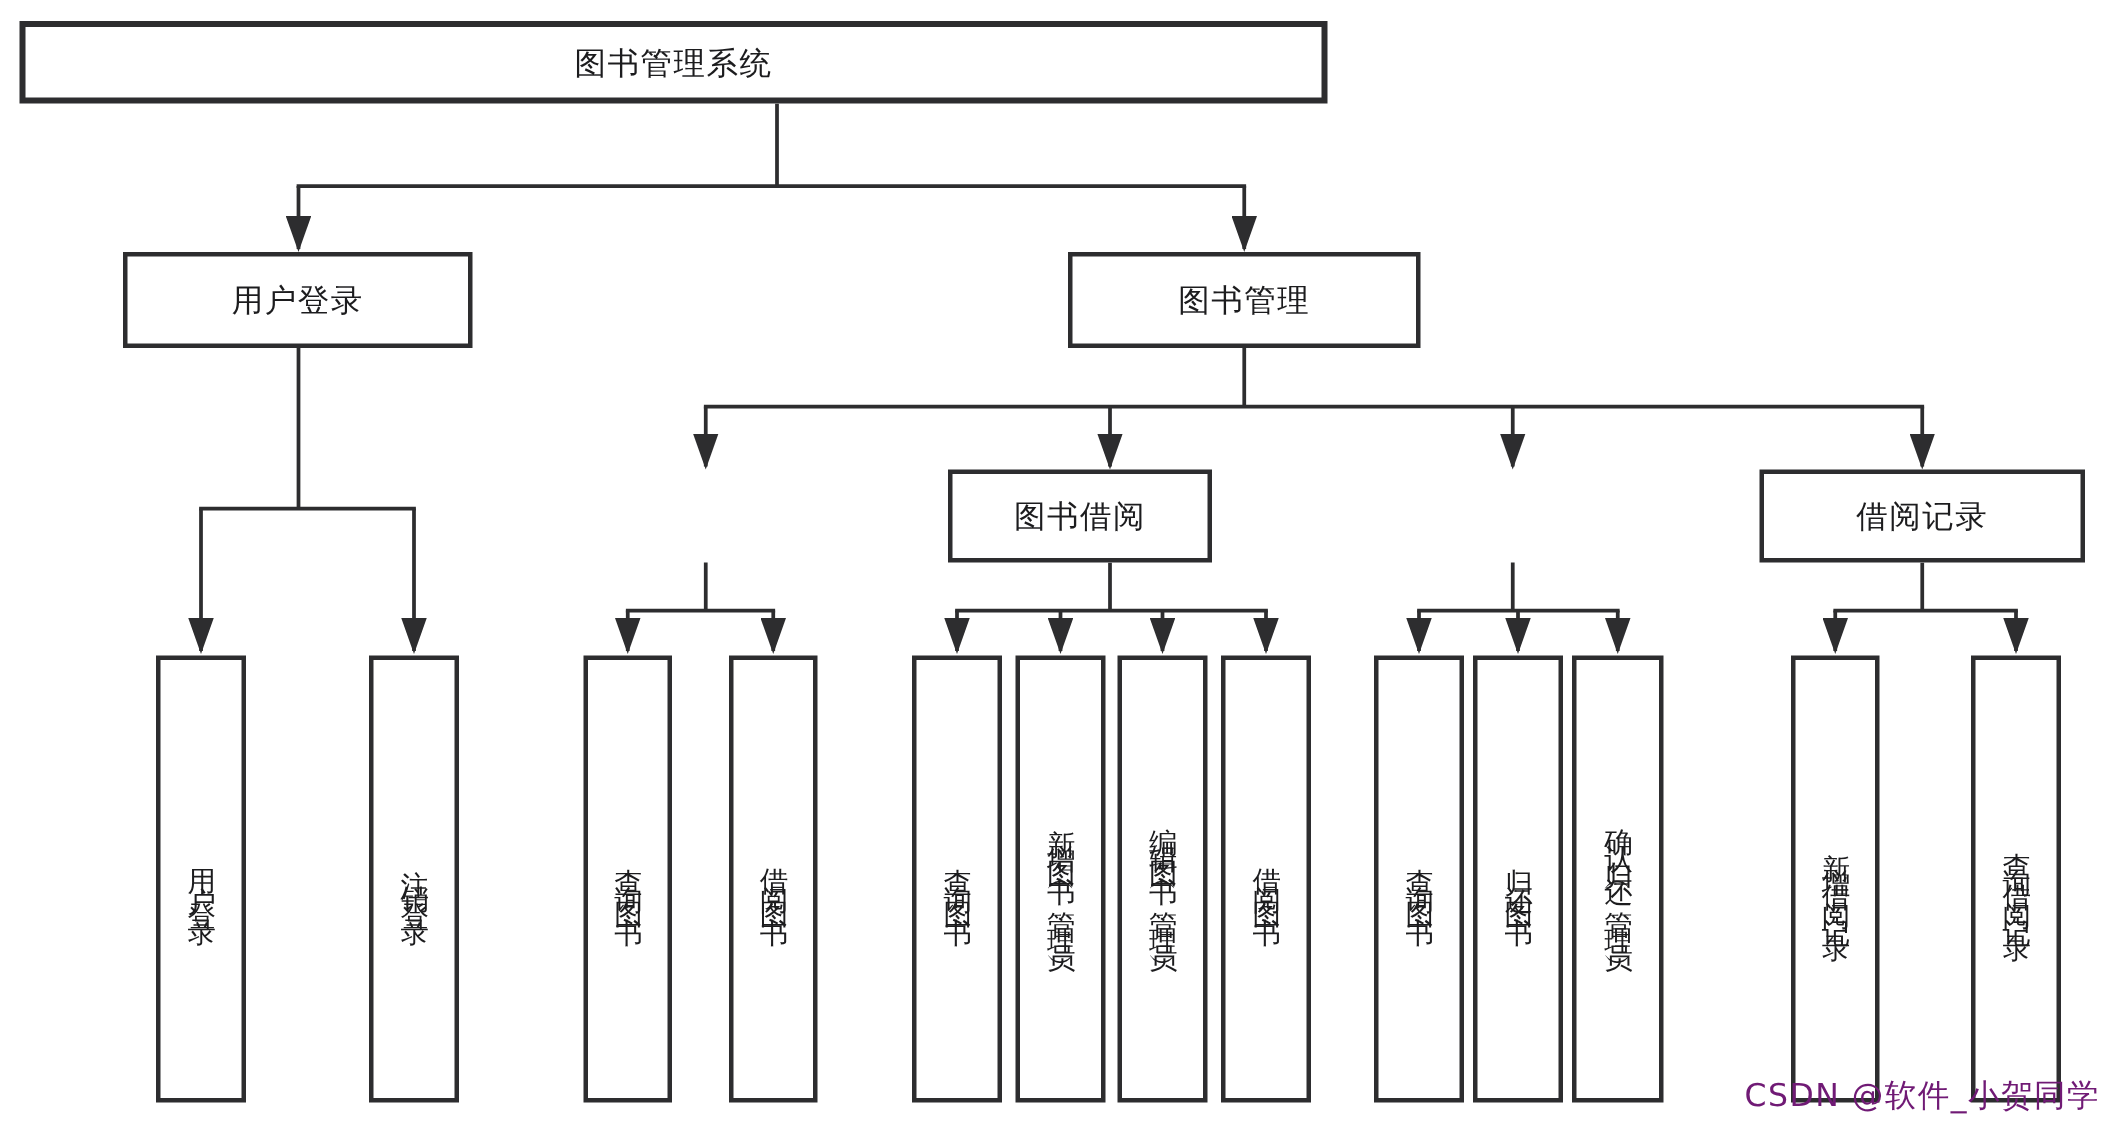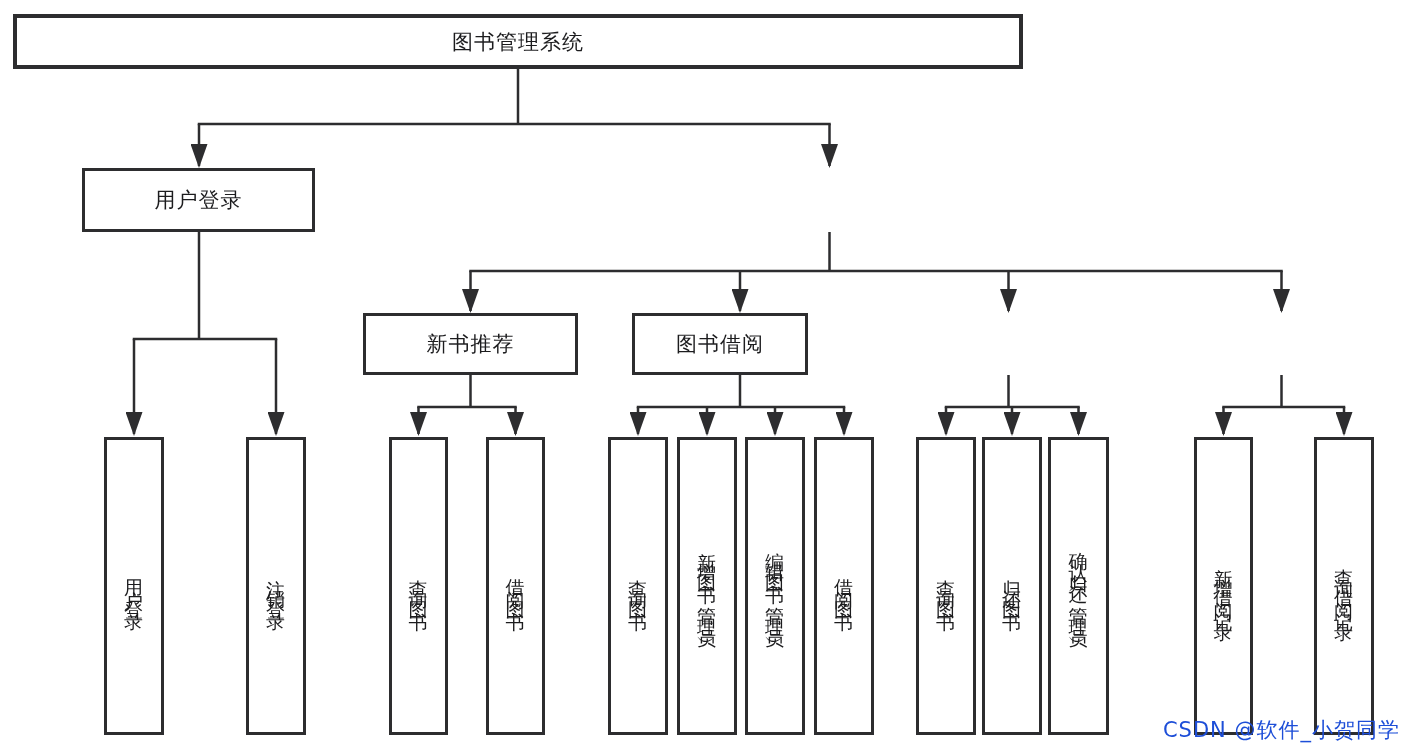--- a/index.html
+++ b/index.html
@@ -39,21 +39,21 @@
     font-size: 19px;
     letter-spacing: 11px;
     line-height: 1;
     white-space: nowrap;
   }
   .watermark {
     position: absolute;
     right: 5px;
     bottom: 3px;
     font-size: 21px;
-    color: #1d4ed8;
+    color: #701a75;
     letter-spacing: 1px;
     z-index: 10;
     white-space: nowrap;
   }
 </style>
 </head>
 <body>
 
 <div class="stage">
 
@@ -106,33 +106,36 @@
       <line x1="775" y1="407" x2="775" y2="434" marker-end="url(#arrow)"></line>
       <line x1="844" y1="407" x2="844" y2="434" marker-end="url(#arrow)"></line>
       <line x1="946" y1="407" x2="946" y2="434" marker-end="url(#arrow)"></line>
       <line x1="1012" y1="407" x2="1012" y2="434" marker-end="url(#arrow)"></line>
       <line x1="1078.5" y1="407" x2="1078.5" y2="434" marker-end="url(#arrow)"></line>
       <line x1="1223.5" y1="407" x2="1223.5" y2="434" marker-end="url(#arrow)"></line>
       <line x1="1344" y1="407" x2="1344" y2="434" marker-end="url(#arrow)"></line>
     </g>
   </svg>
 
-  <div class="box root-box" style="left:13px; top:14px; width:1010px; height:55px">
+  <div class="box root-box" style="left:13px; top:14px; width:872px; height:55px">
     <span class="h-label">图书管理系统</span>
   </div>
 
   <div class="box" style="left:82px; top:168px; width:233px; height:64px">
     <span class="h-label">用户登录</span>
   </div>
+  <div class="box" style="left:712px; top:168px; width:235px; height:64px">
+    <span class="h-label">图书管理</span>
+  </div>
 
-  <div class="box" style="left:363px; top:313px; width:215px; height:62px">
-    <span class="h-label">新书推荐</span>
-  </div>
   <div class="box" style="left:632px; top:313px; width:176px; height:62px">
     <span class="h-label">图书借阅</span>
+  </div>
+  <div class="box" style="left:1173px; top:313px; width:217px; height:62px">
+    <span class="h-label">借阅记录</span>
   </div>
 
   <div class="box" style="left:104px; top:437px; width:60px; height:298px">
     <span class="v-label">用户登录</span>
   </div>
   <div class="box" style="left:246px; top:437px; width:60px; height:298px">
     <span class="v-label">注销登录</span>
   </div>
 
   <div class="box" style="left:389px; top:437px; width:59px; height:298px">

